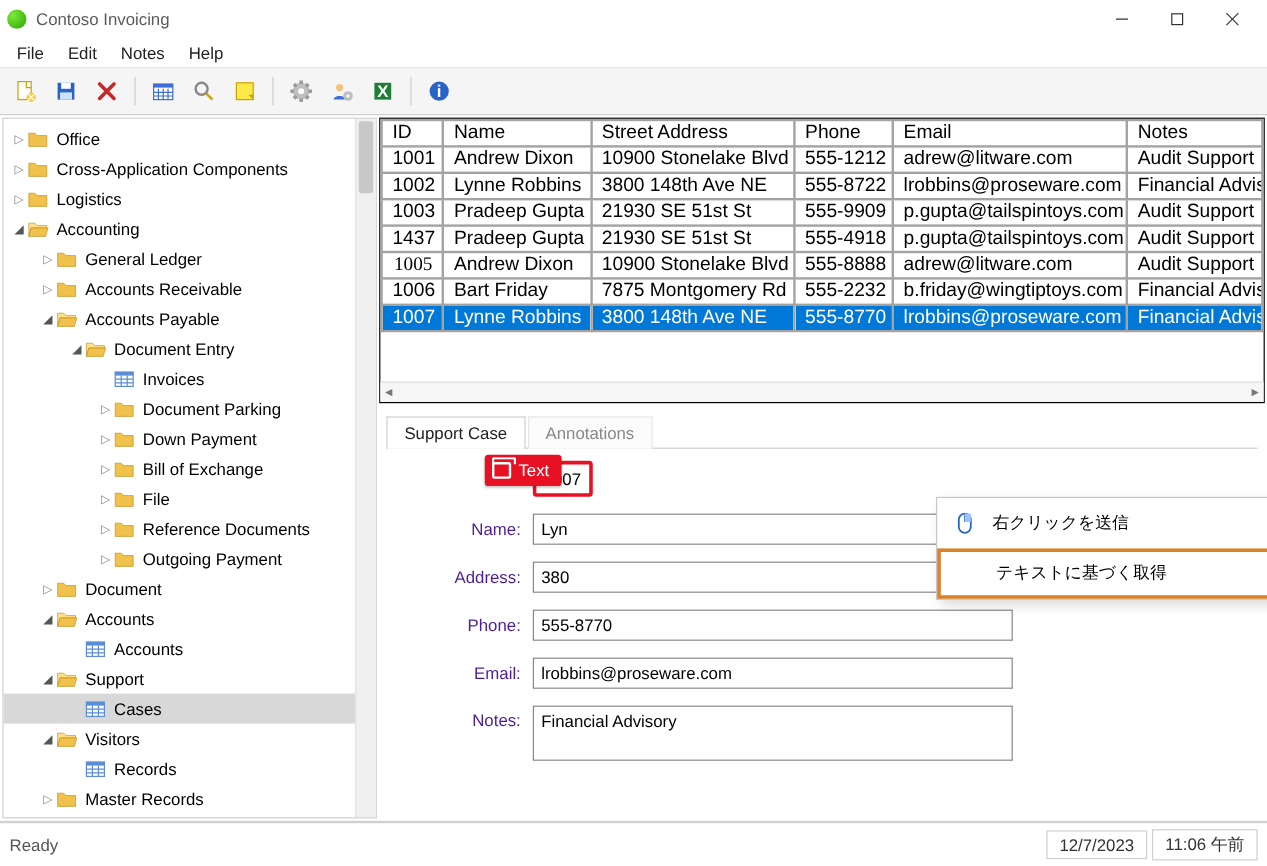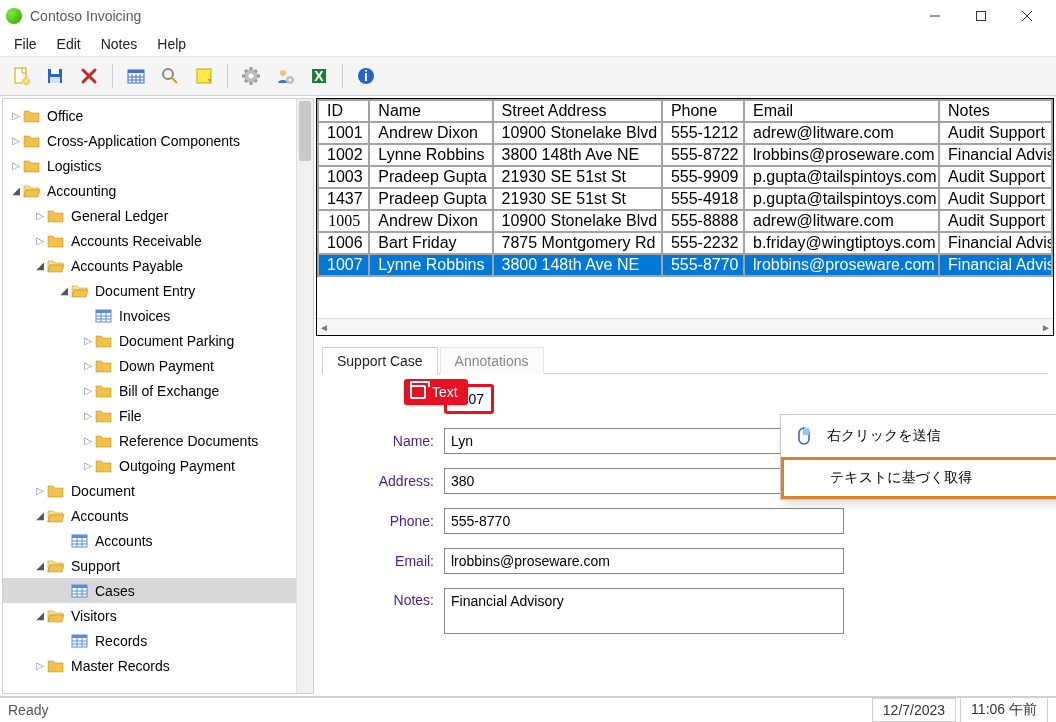--- a/index.html
+++ b/index.html
@@ -75,21 +75,21 @@
 .row textarea { width: 400px; height: 46px; resize: none; }
 
 
 .ctx { position: absolute; top: 414px; left: 780px; width: 380px; background: #fff; border: 1px solid #c8c8c8; box-shadow: 4px 4px 10px rgba(0,0,0,.15); z-index: 20; }
 .ctx .citem { height: 42px; display: flex; align-items: center; padding-left: 14px; gap: 14px; }
 .ctx .citem .cicon { width: 18px; height: 18px; display: flex; align-items: center; justify-content: center; }
 .ctx .citem.hl { border: 3px solid #d9822b; }
 .ctx .citem.hl .cicon { visibility: hidden; }
 
 
-.status { height: 25px; border-top: 1px solid #d0d0d0; display: flex; align-items: center; padding: 0 8px; background: #fff; }
+.status { height: 37px; border-top: 1px solid #d0d0d0; display: flex; align-items: center; padding: 0 8px; background: #fff; }
 .status .left { flex: 1; color: #555; }
 .status .cell { border: 1px solid #cfcfcf; padding: 3px 10px; margin-left: 4px; color: #333; background: #fff; }
 </style>
 </head>
 <body>
 
 <div class="titlebar">
   <div class="app-icon"></div>
   <div class="title">Contoso Invoicing</div>
   <div class="winbtns">

